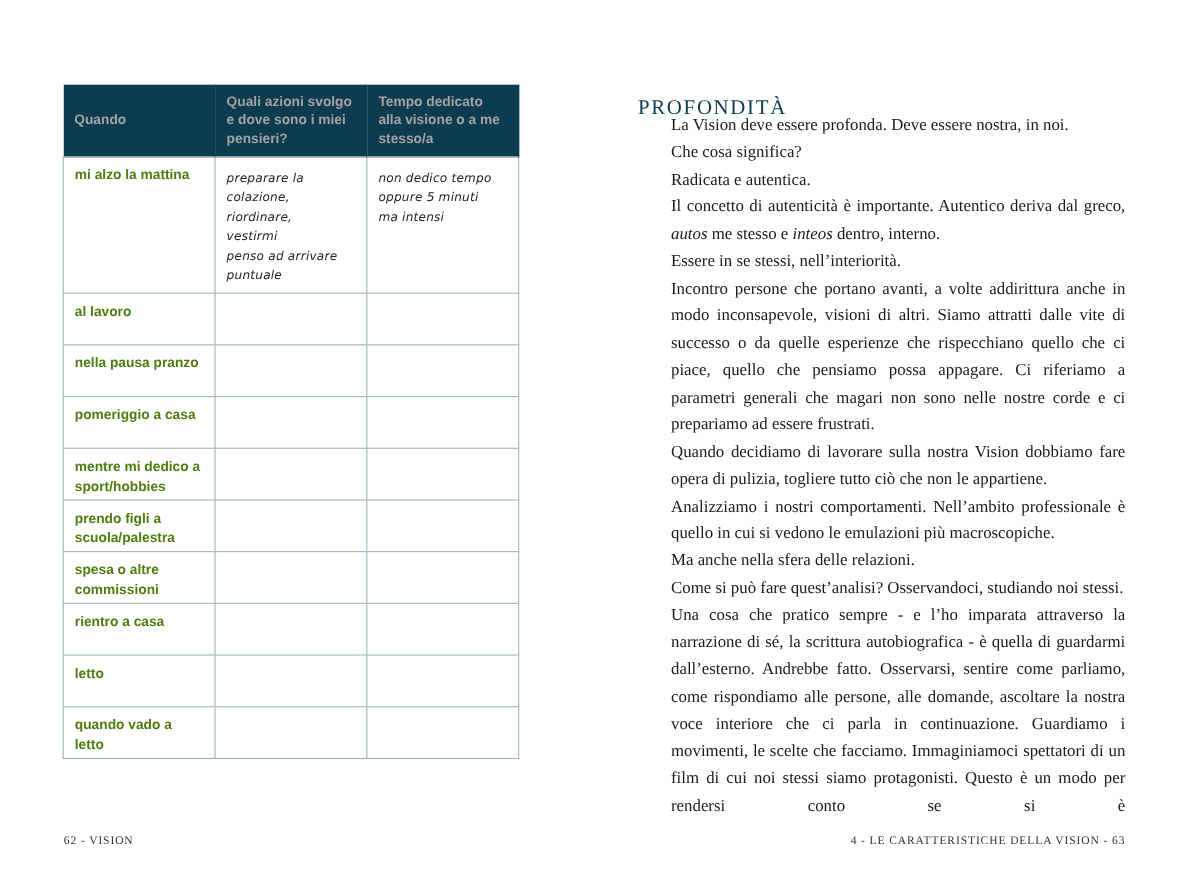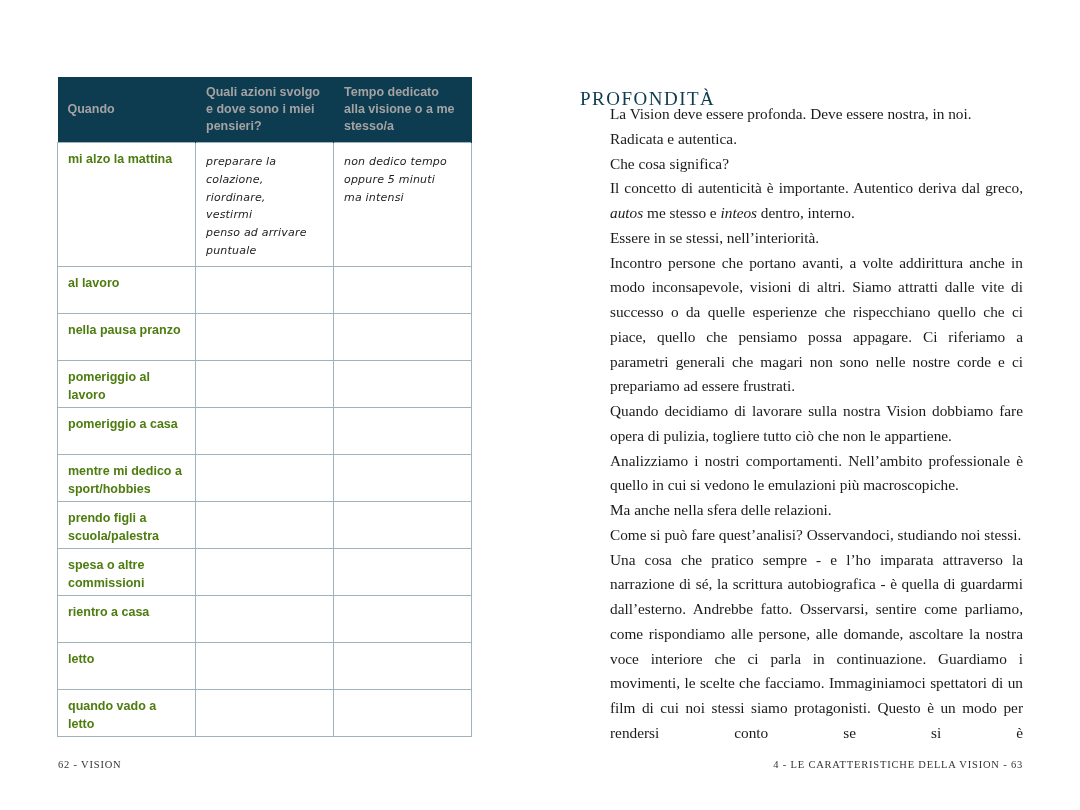--- a/index.html
+++ b/index.html
@@ -95,25 +95,20 @@
         <td>al lavoro</td>
         <td class="blank"></td>
         <td class="blank"></td>
       </tr>
       <tr class="row">
         <td>nella pausa pranzo</td>
         <td class="blank"></td>
         <td class="blank"></td>
       </tr>
       <tr class="row">
-        <td>pomeriggio al lavoro</td>
-        <td class="blank"></td>
-        <td class="blank"></td>
-      </tr>
-      <tr class="row">
         <td>pomeriggio a casa</td>
         <td class="blank"></td>
         <td class="blank"></td>
       </tr>
       <tr class="row">
         <td>mentre mi dedico a sport/hobbies</td>
         <td class="blank"></td>
         <td class="blank"></td>
       </tr>
       <tr class="row">
@@ -144,22 +139,22 @@
     </tbody>
   </table>
   <div class="footer footer-left">62  -  VISION</div>
 </div>
 
 <div class="page page-right"></div>
 
 <h2 class="section-title">PROFONDITÀ</h2>
 <div class="body-text">
   <p>La Vision deve essere profonda. Deve essere nostra, in noi.</p>
+  <p>Che cosa significa?</p>
   <p>Radicata e autentica.</p>
-  <p>Che cosa significa?</p>
   <p style="text-align-last: justify;"><span>Il concetto di autenticità è importante. Autentico deriva dal greco,</span></p>
   <p><em>autos</em><span> me stesso e </span><em>inteos</em><span> dentro, interno.</span></p>
   <p>Essere in se stessi, nell’interiorità.</p>
   <p>Incontro persone che portano avanti, a volte addirittura anche in modo inconsapevole, visioni di altri. Siamo attratti dalle vite di successo o da quelle esperienze che rispecchiano quello che ci piace, quello che pensiamo possa appagare. Ci riferiamo a parametri generali che magari non sono nelle nostre corde e ci prepariamo ad essere frustrati.</p>
   <p>Quando decidiamo di lavorare sulla nostra Vision dobbiamo fare opera di pulizia, togliere tutto ciò che non le appartiene.</p>
   <p>Analizziamo i nostri comportamenti. Nell’ambito professionale è quello in cui si vedono le emulazioni più macroscopiche.</p>
   <p>Ma anche nella sfera delle relazioni.</p>
   <p>Come si può fare quest’analisi? Osservandoci, studiando noi stessi.</p>
   <p style="text-align-last: justify;">Una cosa che pratico sempre - e l’ho imparata attraverso la narrazione di sé, la scrittura autobiografica - è quella di guardarmi dall’esterno. Andrebbe fatto. Osservarsi, sentire come parliamo, come rispondiamo alle persone, alle domande, ascoltare la nostra voce interiore che ci parla in continuazione. Guardiamo i movimenti, le scelte che facciamo. Immaginiamoci spettatori di un film di cui noi stessi siamo protagonisti. Questo è un modo per rendersi conto se si è</p>
 </div>

